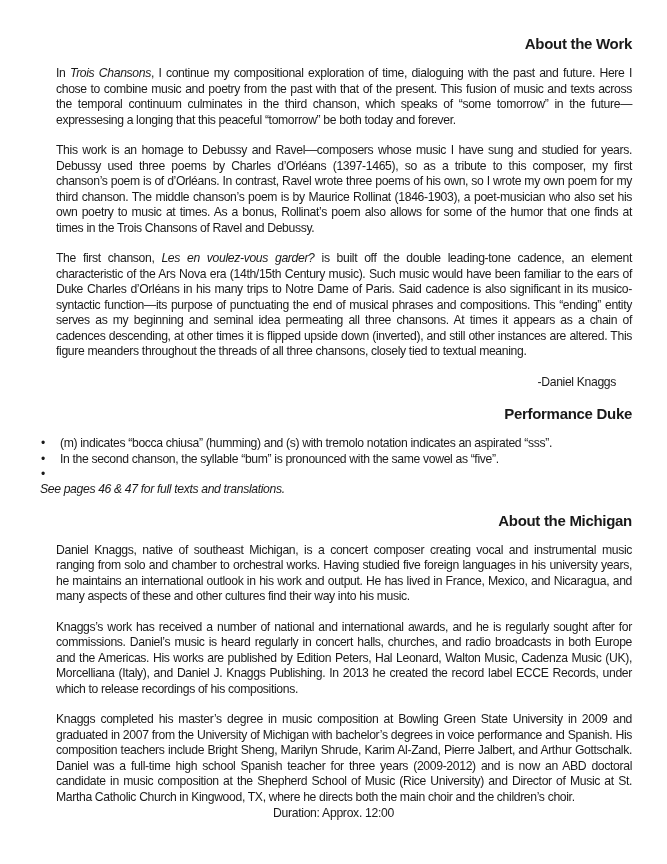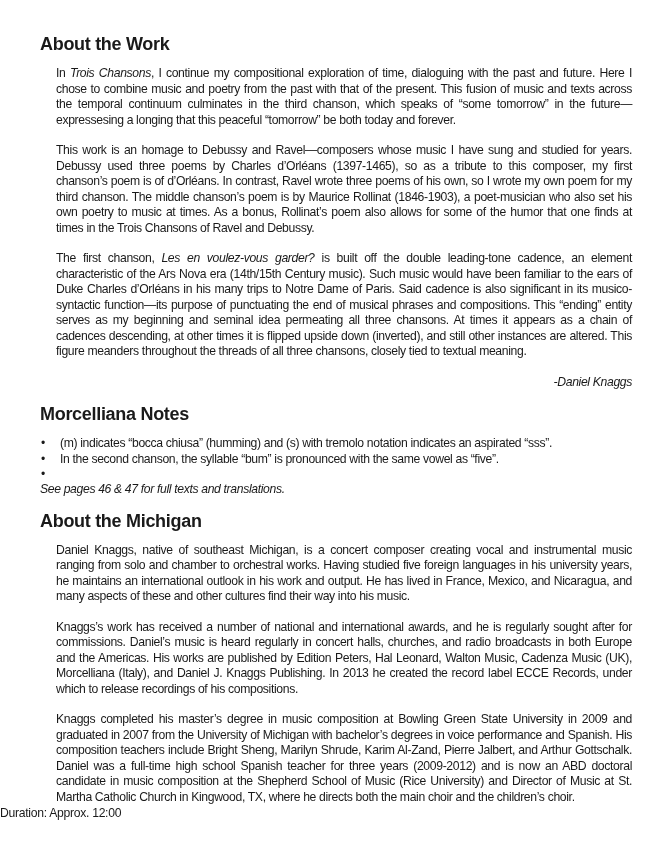--- a/index.html
+++ b/index.html
@@ -21,35 +21,34 @@
       top: 36px;
       width: 592px;
     }
     .cond {
       font-size: 12.2px;
       line-height: 15.5px;
       letter-spacing: -0.35px;
       transform-origin: left top;
     }
     h2 {
-      font-size: 18px;
+      font-size: 15px;
       font-weight: bold;
-      text-align: left;
+      text-align: right;
       margin: 0 0 14px 0;
       letter-spacing: -0.3px;
       line-height: 16px;
     }
     p {
       margin: 0 0 15px 16px;
       text-align: justify;
     }
     .sig {
       text-align: right;
-      font-style: italic;
-      margin: 4px 0 16px 0;
+      margin: 4px 16px 16px 0;
     }
     ul {
       list-style: none;
       margin: 0 0 15px 0;
       padding: 0;
     }
     ul li {
       position: relative;
       padding-left: 20px;
     }
@@ -61,21 +60,21 @@
     .see {
       font-weight: normal;
       font-style: italic;
       margin: 0 0 15px 0;
     }
     .duration {
       position: absolute;
       left: 0;
       width: 667px;
       top: 806px;
-      text-align: left;
+      text-align: center;
       font-size: 12.2px;
       letter-spacing: -0.3px;
     }
     em { font-style: italic; }
   </style>
 </head>
 <body>
 
 <div class="page cond">
 
@@ -85,21 +84,21 @@
     <p><span>In </span><em>Trois Chansons</em><span>, I continue my compositional exploration of time, dialoguing with the past and future. Here I chose to combine music and poetry from the past with that of the present. This fusion of music and texts across the temporal continuum culminates in the third chanson, which speaks of “some tomorrow” in the future—expressesing a longing that this peaceful “tomorrow” be both today and forever.</span></p>
 
     <p>This work is an homage to Debussy and Ravel—composers whose music I have sung and studied for years. Debussy used three poems by Charles d’Orléans (1397-1465), so as a tribute to this composer, my first chanson’s poem is of d’Orléans. In contrast, Ravel wrote three poems of his own, so I wrote my own poem for my third chanson. The middle chanson’s poem is by Maurice Rollinat (1846-1903), a poet-musician who also set his own poetry to music at times. As a bonus, Rollinat’s poem also allows for some of the humor that one finds at times in the Trois Chansons of Ravel and Debussy.</p>
 
     <p><span>The first chanson, </span><em>Les en voulez-vous garder?</em><span> is built off the double leading-tone cadence, an element characteristic of the Ars Nova era (14th/15th Century music). Such music would have been familiar to the ears of Duke Charles d’Orléans in his many trips to Notre Dame of Paris. Said cadence is also significant in its musico-syntactic function—its purpose of punctuating the end of musical phrases and compositions. This “ending” entity serves as my beginning and seminal idea permeating all three chansons. At times it appears as a chain of cadences descending, at other times it is flipped upside down (inverted), and still other instances are altered. This figure meanders throughout the threads of all three chansons, closely tied to textual meaning.</span></p>
 
     <div class="sig">-Daniel Knaggs</div>
   </section>
 
   <section>
-    <h2>Morcelliana Notes</h2>
+    <h2>Performance Duke</h2>
     <ul>
       <li><span class="bullet">•</span><span>(m) indicates “bocca chiusa” (humming) and (s) with tremolo notation indicates an aspirated “sss”.</span></li>
       <li><span class="bullet">•</span><span>In the second chanson, the syllable “bum” is pronounced with the same vowel as “five”.</span></li>
       <li><span class="bullet">•</span></li>
     </ul>
     <div class="see">See pages 46 &amp; 47 for full texts and translations.</div>
   </section>
 
   <section>
     <h2>About the Michigan</h2>

